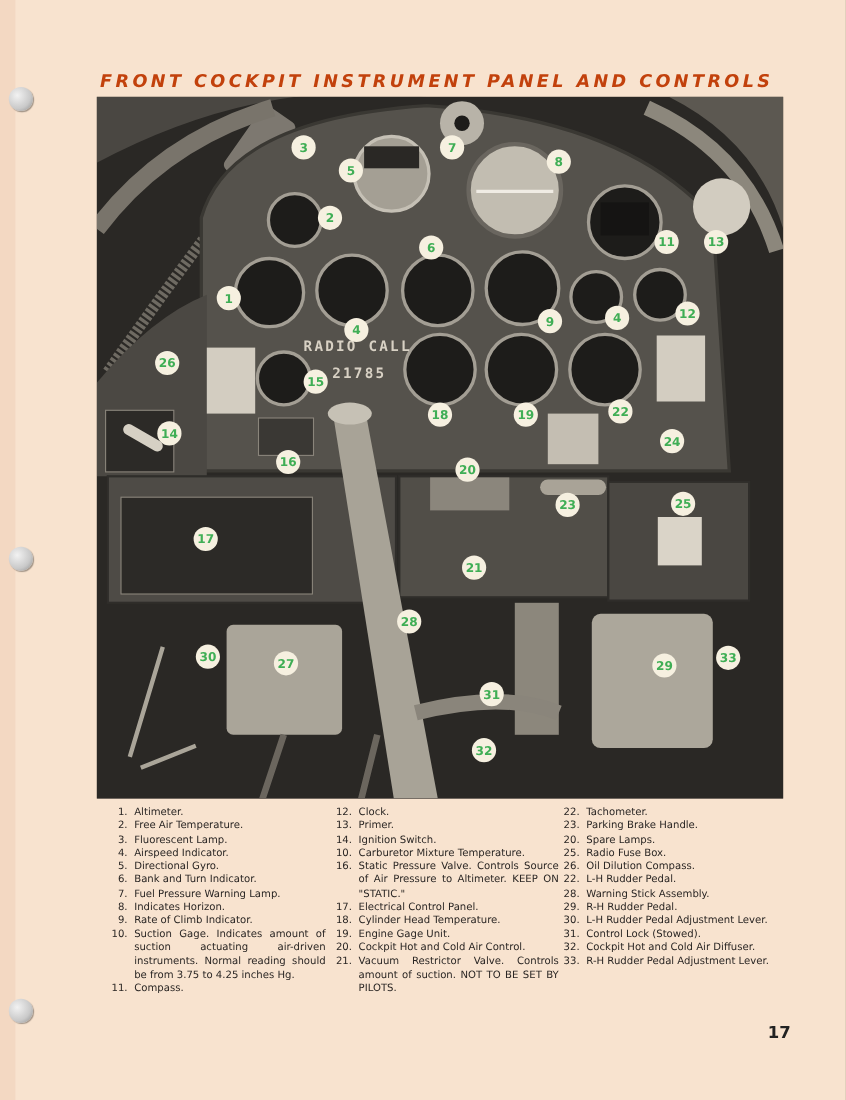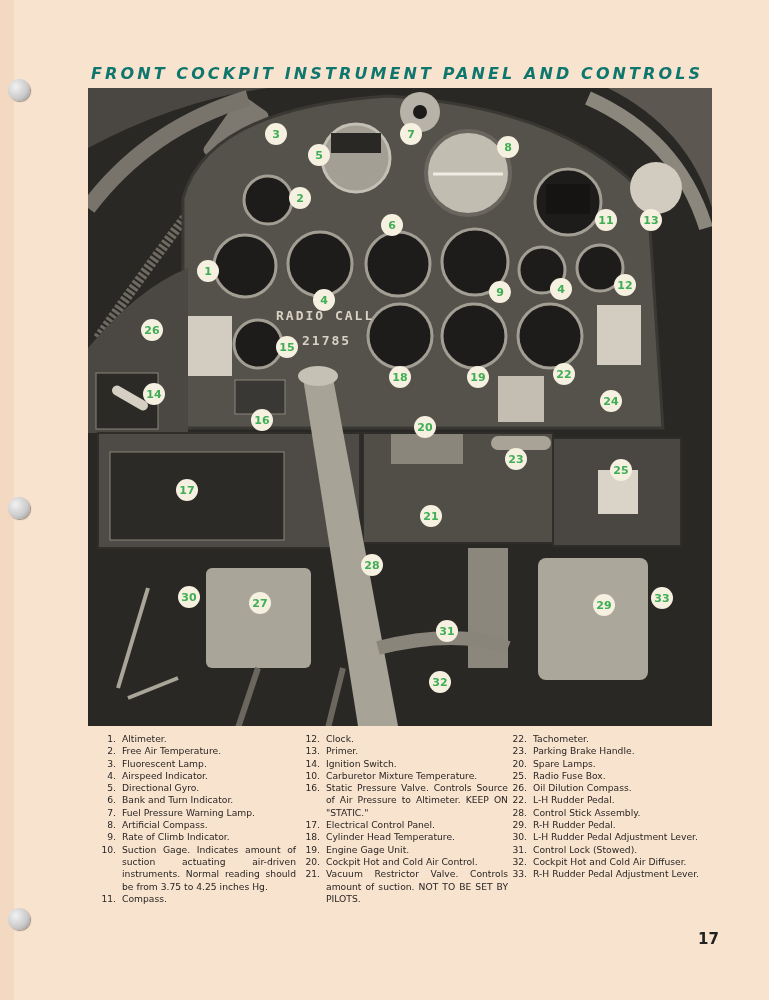--- a/index.html
+++ b/index.html
@@ -10,21 +10,21 @@
   }
   .page-shade { position:absolute; left:0; top:0; width:14px; height:1000px; background:#f3d8c2; }
   .hole {
     position:absolute; left:8px; width:22px; height:22px; border-radius:50%;
     background:radial-gradient(circle at 35% 35%, #f2f2f2 0%, #c9c9c9 60%, #8a8a8a 100%);
     box-shadow:1px 1px 1px rgba(0,0,0,.35);
   }
   .title {
     position:absolute; left:91px; top:64px; width:620px;
     font-family:"DejaVu Sans", sans-serif; font-weight:bold; font-style:italic;
-    font-size:16px; letter-spacing:3.1px; color:#0f766e; white-space:nowrap;
+    font-size:16px; letter-spacing:3.1px; color:#c2410c; white-space:nowrap;
   }
   .photo {
     position:absolute; left:88px; top:88px; width:624px; height:638px;
     background:#2b2926; overflow:hidden;
   }
   .photo svg { position:absolute; left:0; top:0; }
   .callout {
     position:absolute; width:22px; height:22px; border-radius:50%;
     background:#f6f0e0; color:#3fae55;
     font-family:"DejaVu Sans", sans-serif; font-weight:bold; font-size:11px;
@@ -148,21 +148,21 @@
       <div class="callout" style="left: 199px; top: 259px;">15</div>
       <div class="callout" style="left: 174px; top: 332px;">16</div>
       <div class="callout" style="left: 99px; top: 402px;">17</div>
       <div class="callout" style="left: 312px; top: 289px;">18</div>
       <div class="callout" style="left: 390px; top: 289px;">19</div>
       <div class="callout" style="left: 337px; top: 339px;">20</div>
       <div class="callout" style="left: 343px; top: 428px;">21</div>
       <div class="callout" style="left: 476px; top: 286px;">22</div>
       <div class="callout" style="left: 428px; top: 371px; text-align: center;">23</div>
       <div class="callout" style="left: 523px; top: 313px;">24</div>
-      <div class="callout" style="left: 533px; top: 382px;">25</div>
+      <div class="callout" style="left: 533px; top: 370px;">25</div>
       <div class="callout" style="left: 64px; top: 242px;">26</div>
       <div class="callout" style="left: 172px; top: 515px;">27</div>
       <div class="callout" style="left: 284px; top: 477px;">28</div>
       <div class="callout" style="left: 516px; top: 517px;">29</div>
       <div class="callout" style="left: 101px; top: 509px;">30</div>
       <div class="callout" style="left: 315px; top: 543px; margin-left: 44px;">31</div>
       <div class="callout" style="left: 352px; top: 594px;">32</div>
       <div class="callout" style="left: 574px; top: 510px;">33</div>
     </div>
 </div>
@@ -191,21 +191,21 @@
     <div class="item">
       <span class="num">6.</span>
       <span class="txt">Bank and Turn Indicator.</span>
     </div>
     <div class="item">
       <span class="num">7.</span>
       <span class="txt">Fuel Pressure Warning Lamp.</span>
     </div>
     <div class="item">
       <span class="num">8.</span>
-      <span class="txt">Artificial Compass.</span>
+      <span class="txt">Indicates Horizon.</span>
     </div>
     <div class="item">
       <span class="num">9.</span>
       <span class="txt">Rate of Climb Indicator.</span>
     </div>
     <div class="item">
       <span class="num">10.</span>
       <span class="txt">Suction Gage. Indicates amount of suction actuating air-driven instruments. Normal reading should be from 3.75 to 4.25 inches Hg.</span>
     </div>
     <div class="item">
@@ -275,21 +275,21 @@
     <div class="item">
       <span class="num">26.</span>
       <span class="txt">Oil Dilution Compass.</span>
     </div>
     <div class="item">
       <span class="num">22.</span>
       <span class="txt">L-H Rudder Pedal.</span>
     </div>
     <div class="item">
       <span class="num">28.</span>
-      <span class="txt">Control Stick Assembly.</span>
+      <span class="txt">Warning Stick Assembly.</span>
     </div>
     <div class="item">
       <span class="num">29.</span>
       <span class="txt">R-H Rudder Pedal.</span>
     </div>
     <div class="item">
       <span class="num">30.</span>
       <span class="txt">L-H Rudder Pedal Adjustment Lever.</span>
     </div>
     <div class="item">

